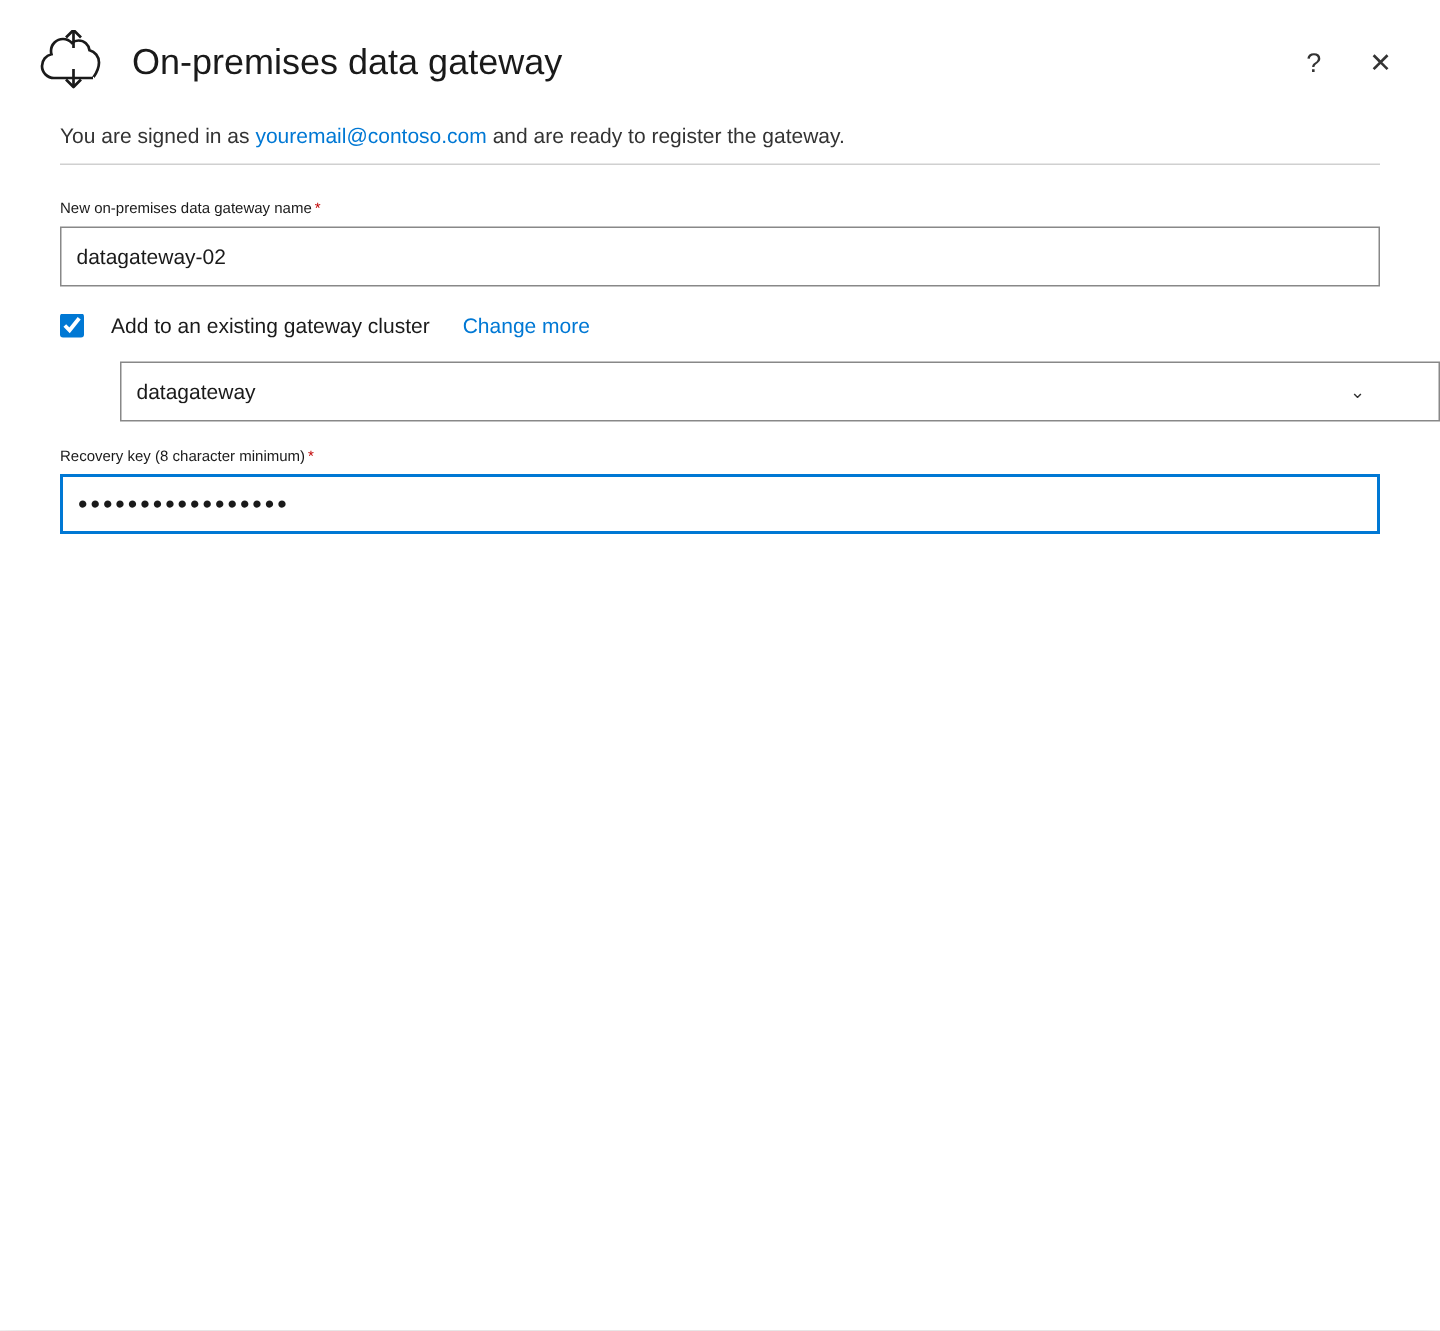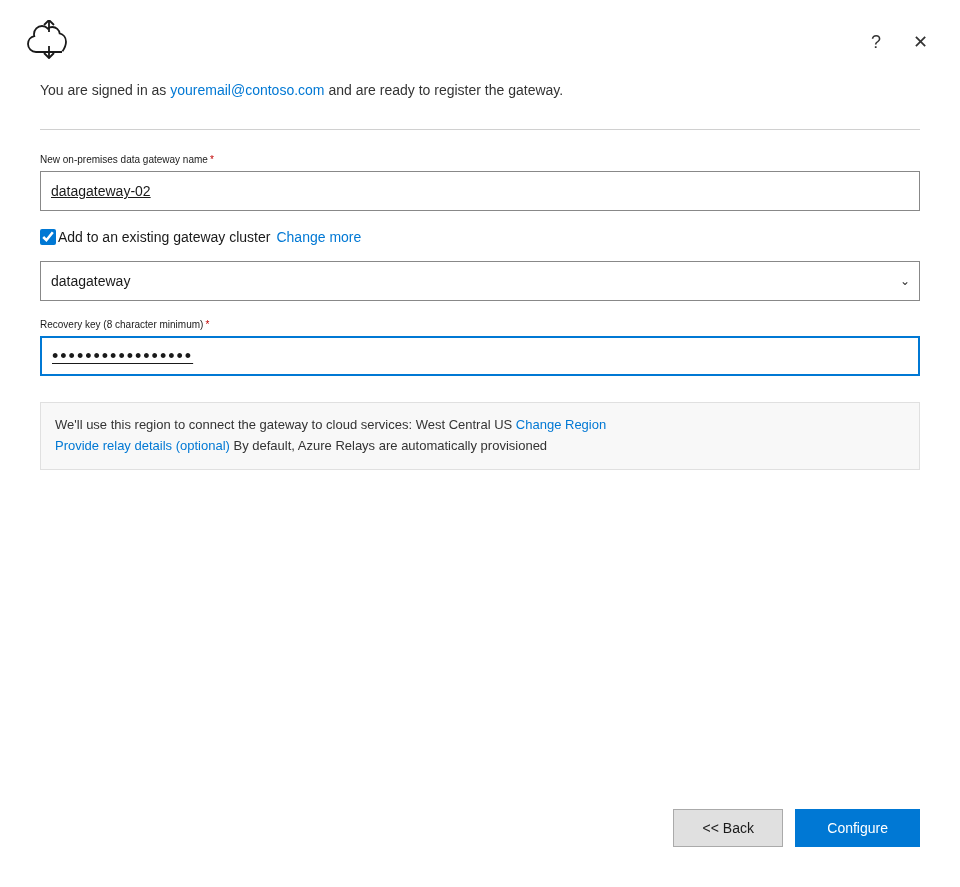--- a/index.html
+++ b/index.html
@@ -71,21 +71,21 @@
     .dialog-body {
       padding: 0 40px 40px 40px;
       flex: 1;
       display: flex;
       flex-direction: column;
     }
 
     .signed-in-text {
       font-size: 14px;
       color: #333;
-      margin-bottom: 28px;
+      margin-bottom: 8px;
       line-height: 1.5;
     }
 
     .signed-in-text a, .email-link {
       color: #0078d4;
       text-decoration: none;
     }
 
     .divider {
       height: 1px;
@@ -110,32 +110,31 @@
     }
 
     .form-input {
       width: 100%;
       height: 40px;
       border: 1px solid #888;
       padding: 0 10px;
       font-size: 14px;
       color: #1a1a1a;
       outline: none;
-      text-decoration: underline;
     }
 
     .form-input.password-field {
       border: 2px solid #0078d4;
       font-size: 18px;
       letter-spacing: 2px;
     }
 
     .checkbox-row {
       display: flex;
-      gap: 2px;
+      gap: 18px;
       margin-bottom: 16px;
     }
 
     .checkbox-input {
       width: 16px;
       height: 16px;
       accent-color: #0078d4;
       cursor: pointer;
     }
 
@@ -160,20 +159,21 @@
       height: 40px;
       border: 1px solid #888;
       padding: 0 36px 0 10px;
       font-size: 14px;
       color: #1a1a1a;
       background: #fff;
       appearance: none;
       -webkit-appearance: none;
       cursor: pointer;
       outline: none;
+      margin-left: 40px;
     }
 
     .select-arrow {
       position: absolute;
       right: 10px;
       top: 50%;
       transform: translateY(-50%);
       pointer-events: none;
       font-size: 12px;
       color: #333;
@@ -233,20 +233,21 @@
   <div class="dialog-header">
     <div class="dialog-title-area">
 
       <svg class="cloud-icon" viewBox="0 0 50 44" fill="none" xmlns="http://www.w3.org/2000/svg">
         <path d="M38 32H12C7.58 32 4 28.42 4 24C4 20.16 6.68 16.94 10.3 16.14C10.1 15.44 10 14.73 10 14C10 9.58 13.58 6 18 6C20.32 6 22.42 7.02 23.9 8.64C25.1 7.62 26.64 7 28.34 7C32.12 7 35.22 9.82 35.66 13.48C39.32 14.36 42 17.72 42 21.66C42 27.42 37.76 32 38 32Z" fill="none" stroke="#1a1a1a" stroke-width="1.8"></path>
         <line x1="25" y1="26" x2="25" y2="38" stroke="#1a1a1a" stroke-width="1.8"></line>
         <polyline points="20,33 25,38 30,33" fill="none" stroke="#1a1a1a" stroke-width="1.8" stroke-linejoin="round"></polyline>
         <line x1="25" y1="12" x2="25" y2="0" stroke="#1a1a1a" stroke-width="1.8"></line>
         <polyline points="20,5 25,0 30,5" fill="none" stroke="#1a1a1a" stroke-width="1.8" stroke-linejoin="round"></polyline>
       </svg>
+      <h1 class="dialog-title">On-premises data gateway</h1>
     </div>
     <div class="header-actions">
       <button class="header-btn">?</button>
       <button class="header-btn">✕</button>
     </div>
   </div>
 
   <div class="dialog-body">
 
     <p class="signed-in-text">
@@ -277,27 +278,18 @@
       </div>
     </div>
 
     <div class="form-group">
       <label class="form-label">
         <span>Recovery key (8 character minimum)</span><span class="required-star">*</span>
       </label>
       <input type="password" class="form-input password-field" value="passwordvalue1234" style="">
     </div>
 
-    <div class="info-box">
-      <span>We'll use this region to connect the gateway to cloud services: West Central US </span><a href="#">Change Region</a>
-      <br>
-      <a href="#">Provide relay details (optional)</a><span> By default, Azure Relays are automatically provisioned</span>
-    </div>
 
     <div class="spacer"></div>
 
   </div>
 
-  <div class="dialog-footer">
-    <button class="btn-back">&lt;&lt; Back</button>
-    <button class="btn-configure">Configure</button>
-  </div>
 </div>
 
 </body></html>

